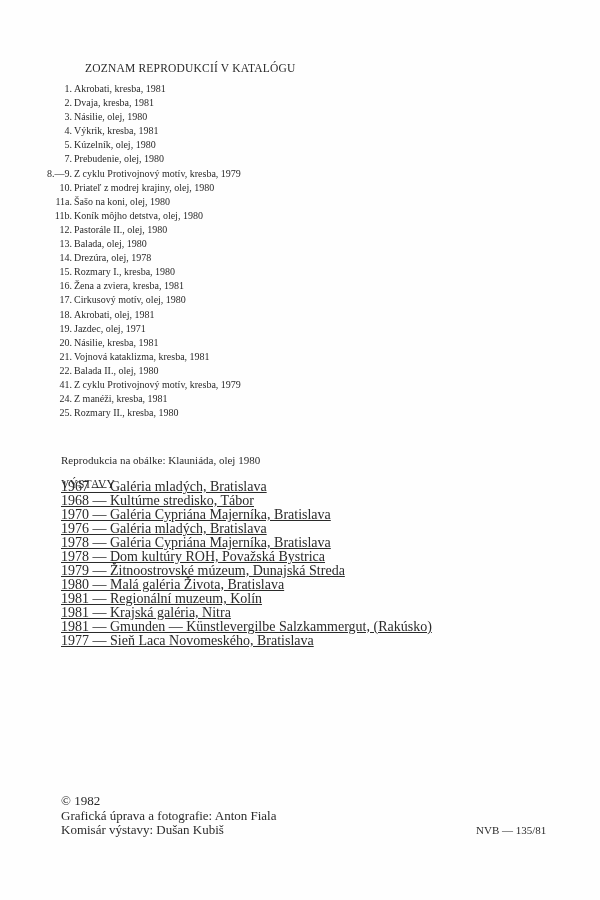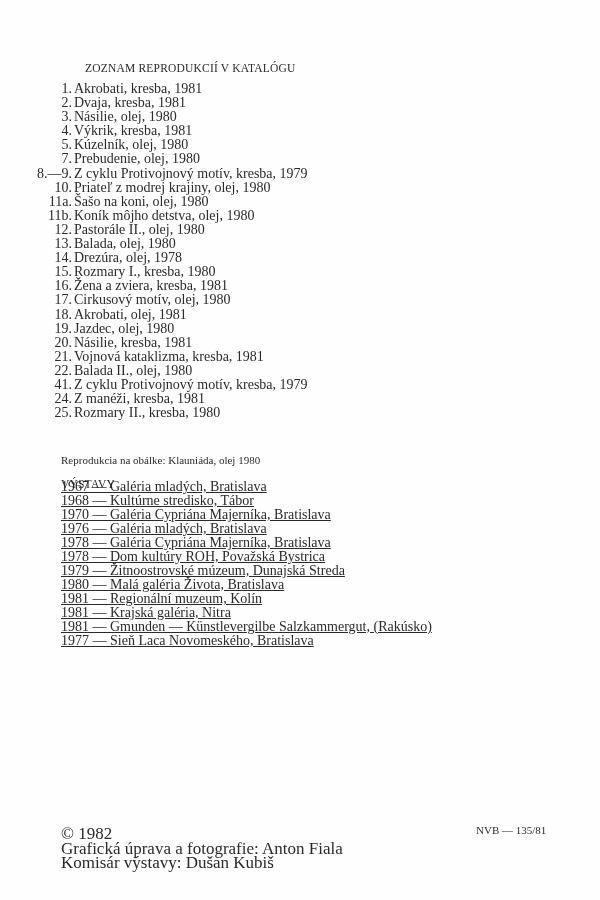--- a/index.html
+++ b/index.html
@@ -10,37 +10,37 @@
   }
   .page { position: absolute; left: 0; top: 0; width: 600px; height: 900px; }
   .heading {
     position: absolute; left: 61px; top: 61px;
     font-size: 11.5px; letter-spacing: 0.2px; line-height: 14px; margin-left: 24px;
   }
   .rep-list {
     position: absolute; top: 82px; left: 0; margin: 0; padding: 0; list-style: none;
   }
   .rep-list li {
-    font-size: 14px; line-height: 14.1px; height: 14.1px; white-space: nowrap;
+    font-size: 10px; line-height: 14.1px; height: 14.1px; white-space: nowrap;
     position: relative;
   }
   .rep-list .num { display: inline-block; width: 72px; text-align: right; }
   .rep-list .title { padding-left: 2px; }
   .cover {
     position: absolute; left: 61px; top: 453px; font-size: 11px; line-height: 14px;
   }
   .heading2 {
     position: absolute; left: 61px; top: 456px; font-size: 11.5px; line-height: 14px; letter-spacing: 0.2px; margin-top: 21px;
   }
   .exh-list {
     position: absolute; top: 480px; left: 61px; margin: 0; padding: 0; list-style: none;
   }
   .exh-list li { font-size: 14px; line-height: 14px; height: 14px; white-space: nowrap; text-decoration: underline; }
   .footer {
-    position: absolute; left: 61px; top: 794px; font-size: 17px; line-height: 14.5px; margin-top: 33px;
+    position: absolute; left: 61px; top: 794px; font-size: 13px; line-height: 14.5px;
   }
   .footer div { white-space: nowrap; }
   .code {
     position: absolute; left: 476px; top: 823px; font-size: 11px; line-height: 14px; white-space: nowrap;
   }
 </style>
 </head>
 <body>
 
 <div class="page">
@@ -57,21 +57,21 @@
     <li><span class="num">10.</span><span class="title">Priateľ z modrej krajiny, olej, 1980</span></li>
     <li><span class="num">11a.</span><span class="title">Šašo na koni, olej, 1980</span></li>
     <li><span class="num">11b.</span><span class="title">Koník môjho detstva, olej, 1980</span></li>
     <li><span class="num">12.</span><span class="title">Pastorále II., olej, 1980</span></li>
     <li><span class="num">13.</span><span class="title">Balada, olej, 1980</span></li>
     <li><span class="num">14.</span><span class="title">Drezúra, olej, 1978</span></li>
     <li><span class="num">15.</span><span class="title">Rozmary I., kresba, 1980</span></li>
     <li><span class="num">16.</span><span class="title">Žena a zviera, kresba, 1981</span></li>
     <li><span class="num">17.</span><span class="title">Cirkusový motív, olej, 1980</span></li>
     <li><span class="num">18.</span><span class="title">Akrobati, olej, 1981</span></li>
-    <li><span class="num">19.</span><span class="title">Jazdec, olej, 1980</span></li>
+    <li><span class="num">19.</span><span class="title">Jazdec, olej, 1971</span></li>
     <li><span class="num">20.</span><span class="title">Násilie, kresba, 1981</span></li>
     <li><span class="num">21.</span><span class="title">Vojnová kataklizma, kresba, 1981</span></li>
     <li><span class="num">22.</span><span class="title">Balada II., olej, 1980</span></li>
     <li><span class="num">41.</span><span class="title">Z cyklu Protivojnový motív, kresba, 1979</span></li>
     <li><span class="num">24.</span><span class="title">Z manéži, kresba, 1981</span></li>
     <li><span class="num">25.</span><span class="title">Rozmary II., kresba, 1980</span></li>
   </ul>
 
   <div class="cover">Reprodukcia na obálke: Klauniáda, olej 1980</div>
 

